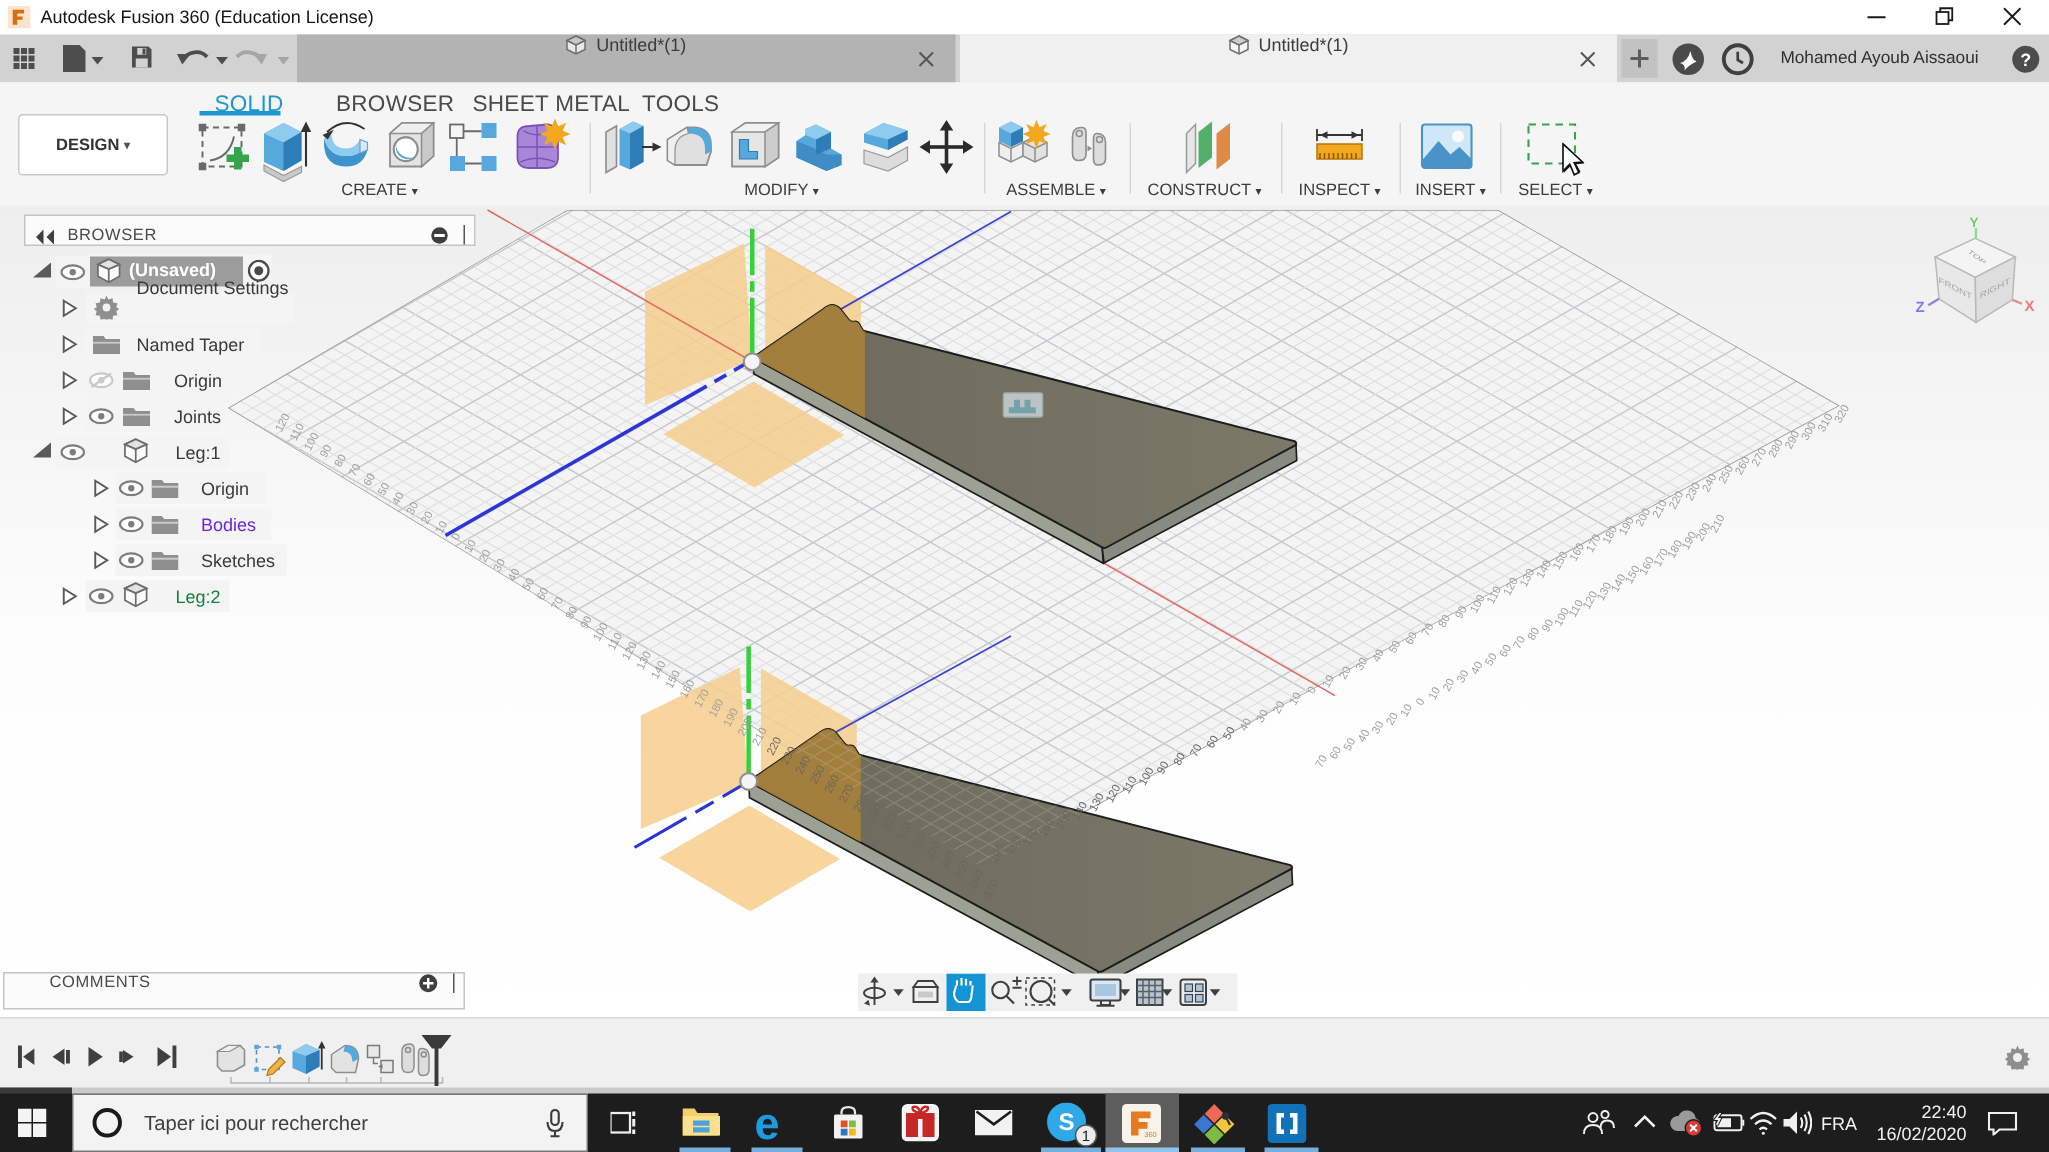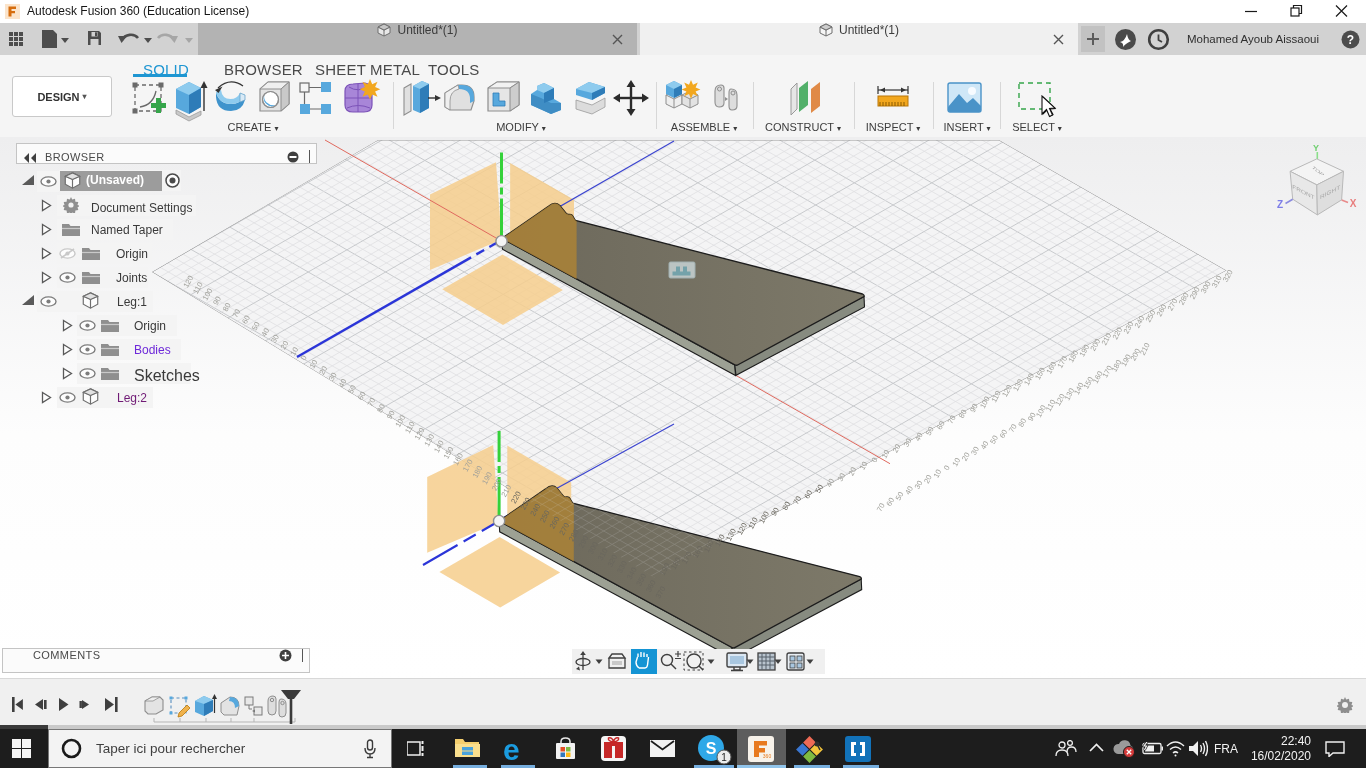--- a/index.html
+++ b/index.html
@@ -1024,21 +1024,21 @@
       <circle cx="7.5" cy="7.5" r="3" fill="#4a4a4a"></circle>
     </svg>
 <div class="abs" style="left:57px;top:194.5px;width:139px;height:21px;background:rgba(243,243,243,.95)"></div>
 <svg class="abs" style="left:41px;top:199px" width="11" height="13" viewBox="0 0 11 13">
       <path d="M1.5 1.5 L9.5 6.5 L1.5 11.5 Z" fill="#fdfdfd" stroke="#5a5a5a" stroke-width="1.3"></path>
     </svg>
 <svg class="abs" style="left:63px;top:197px" width="16" height="16" viewBox="0 0 16 16">
       <path d="M8 0 l1.2 2.6 2.8 -.8 .4 2.9 2.9 .4 -.8 2.8 2.6 1.2 -2.6 1.2 .8 2.8 -2.9 .4 -.4 2.9 -2.8 -.8 -1.2 2.6 -1.2 -2.6 -2.8 .8 -.4 -2.9 -2.9 -.4 .8 -2.8 -2.6 -1.2 2.6 -1.2 -.8 -2.8 2.9 -.4 .4 -2.9 2.8 .8 z" fill="#8f8f8f"></path>
       <circle cx="8" cy="8" r="2.6" fill="#f2f2f2"></circle>
     </svg>
-<div class="abs" style="left:91px;top:201px;font-size:12px;color:#3a3a3a;white-space:nowrap">Document Settings</div>
+<div class="abs" style="left:91px;top:185px;font-size:12px;color:#3a3a3a;white-space:nowrap">Document Settings</div>
 <div class="abs" style="left:57px;top:218.5px;width:116px;height:21px;background:rgba(243,243,243,.95)"></div>
 <svg class="abs" style="left:41px;top:223px" width="11" height="13" viewBox="0 0 11 13">
       <path d="M1.5 1.5 L9.5 6.5 L1.5 11.5 Z" fill="#fdfdfd" stroke="#5a5a5a" stroke-width="1.3"></path>
     </svg>
 <svg class="abs" style="left:62px;top:222px" width="18" height="14" viewBox="0 0 18 14">
       <path d="M0 2 h7 l1.5 2 H18 V14 H0 Z" fill="#8f8f8f"></path>
       <path d="M0 6.5 h18" stroke="#c9c9c9" stroke-width="1.2"></path>
     </svg>
 <div class="abs" style="left:91px;top:222.5px;font-size:12px;color:#3a3a3a;white-space:nowrap">Named Taper</div>
 <div class="abs" style="left:57px;top:242.5px;width:95px;height:21px;background:rgba(243,243,243,.95)"></div>
@@ -1113,28 +1113,28 @@
       <path d="M1.5 1.5 L9.5 6.5 L1.5 11.5 Z" fill="#fdfdfd" stroke="#5a5a5a" stroke-width="1.3"></path>
     </svg>
 <svg class="abs" style="left:79px;top:368px" width="17" height="11" viewBox="0 0 17 11">
       <ellipse cx="8.5" cy="5.5" rx="7.5" ry="4.6" fill="#fdfdfd" stroke="#7d7d7d" stroke-width="1.4"></ellipse>
       <circle cx="8.5" cy="5.5" r="2.1" fill="#7d7d7d"></circle>
     </svg>
 <svg class="abs" style="left:101px;top:366px" width="18" height="14" viewBox="0 0 18 14">
       <path d="M0 2 h7 l1.5 2 H18 V14 H0 Z" fill="#8f8f8f"></path>
       <path d="M0 6.5 h18" stroke="#c9c9c9" stroke-width="1.2"></path>
     </svg>
-<div class="abs" style="left:134px;top:366.5px;font-size:16px;color:#3a3a3a;white-space:nowrap">Sketches</div>
+<div class="abs" style="left:134px;top:366.5px;font-size:12px;color:#3a3a3a;white-space:nowrap">Sketches</div>
 <div class="abs" style="left:57px;top:386.5px;width:96px;height:21px;background:rgba(243,243,243,.95)"></div>
 <svg class="abs" style="left:41px;top:391px" width="11" height="13" viewBox="0 0 11 13">
       <path d="M1.5 1.5 L9.5 6.5 L1.5 11.5 Z" fill="#fdfdfd" stroke="#5a5a5a" stroke-width="1.3"></path>
     </svg>
 <svg class="abs" style="left:59px;top:392px" width="17" height="11" viewBox="0 0 17 11">
       <ellipse cx="8.5" cy="5.5" rx="7.5" ry="4.6" fill="#fdfdfd" stroke="#7d7d7d" stroke-width="1.4"></ellipse>
       <circle cx="8.5" cy="5.5" r="2.1" fill="#7d7d7d"></circle>
     </svg>
 <svg class="abs" style="left:82px;top:388px" width="17" height="17" viewBox="0 0 16 16">
       <path d="M8 .8 L14.8 4 V11.5 L8 15.2 L1.2 11.5 V4 Z" fill="#fdfdfd" stroke="#6e6e6e" stroke-width="1.1"></path>
       <path d="M1.2 4 L8 7 L14.8 4 M8 7 V15.2" stroke="#6e6e6e" stroke-width="1.1" fill="none"></path>
       <path d="M8 .8 L14.8 4 L8 7 L1.2 4 Z" fill="#e2e2e2" stroke="#6e6e6e" stroke-width="1.1"></path>
     </svg>
-<div class="abs" style="left:117px;top:390.5px;font-size:12px;color:#701a75;white-space:nowrap">Leg:2</div>
+<div class="abs" style="left:117px;top:390.5px;font-size:12px;color:#15803d;white-space:nowrap">Leg:2</div>
   </div>
 
 </body></html>

